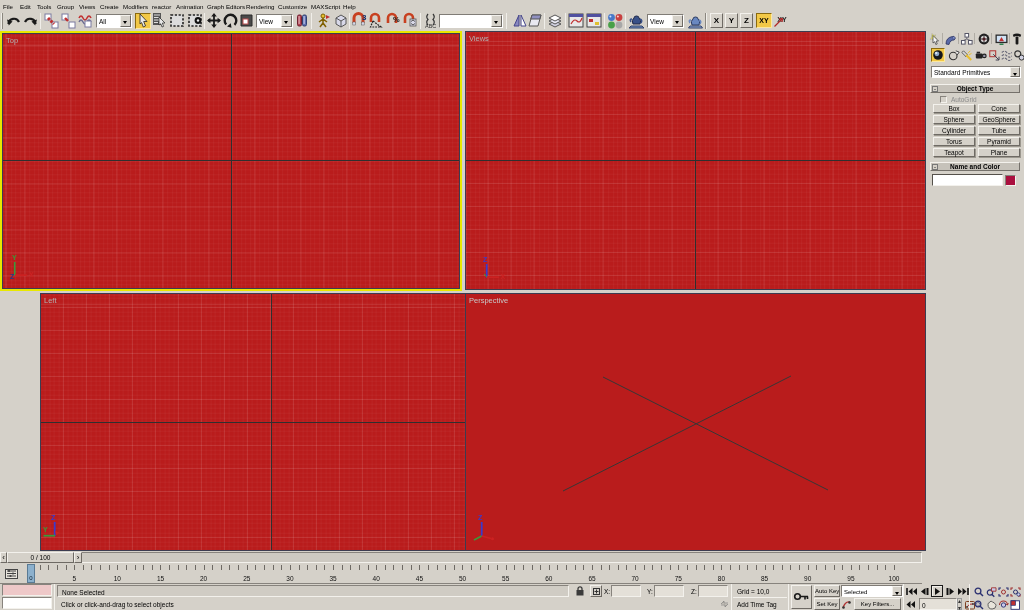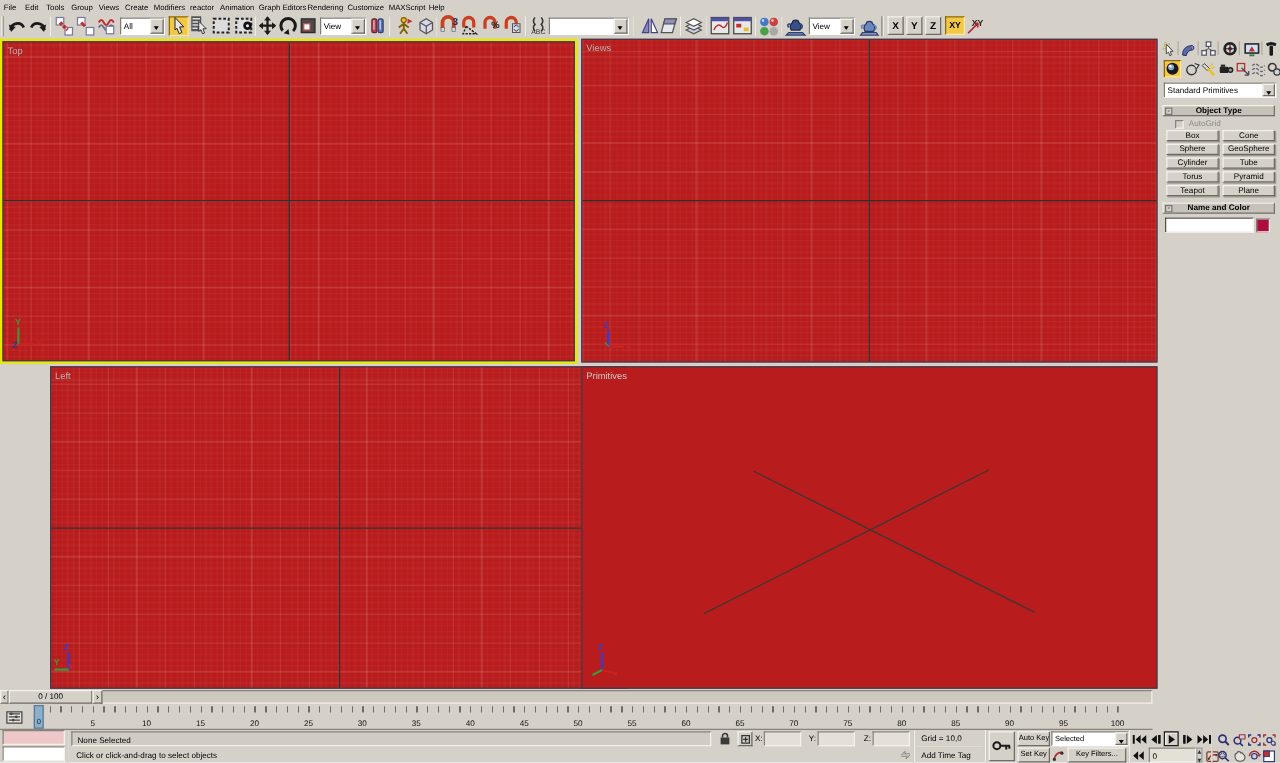--- a/index.html
+++ b/index.html
@@ -292,21 +292,21 @@
       <svg style="left:2px;top:216px;" width="32" height="30" viewBox="0 0 32 30">
           <text x="8" y="10" font-size="7" font-weight="bold" fill="#3a3acc" font-family="Liberation Sans">Z</text>
           <line x1="11.7" y1="12" x2="11.7" y2="26" stroke="#3a3acc" stroke-width="1.8"></line>
           <line x1="0.5" y1="25.7" x2="12" y2="25.7" stroke="#3a9a3a" stroke-width="1.8"></line>
           <text x="0" y="22" font-size="7" font-weight="bold" fill="#3a9a3a" font-family="Liberation Sans">Y</text>
           <path d="M12,21 l4.5,1.5 -3,3 Z" fill="#cc2222"></path>
         </svg>
     </div>
 
     <div class="vp" style="left:465px;top:293px;width:461px;height:258px;border:1px solid #3c3c50;">
-      <div class="vplabel" style="color:#c8c8c8;">Primitives</div>
+      <div class="vplabel" style="color:#c8c8c8;">Perspective</div>
       <svg style="left:4px;top:218px;" width="34" height="30" viewBox="0 0 34 30">
           <text x="8" y="8" font-size="7" font-weight="bold" fill="#3a3acc" font-family="Liberation Sans">Z</text>
           <line x1="11.7" y1="10" x2="11.7" y2="24" stroke="#3a3acc" stroke-width="1.8"></line>
           <path d="M11.7,24 L4,28" stroke="#3a9a3a" stroke-width="1.6"></path>
           <path d="M11.7,24 L21,26.5" stroke="#cc2222" stroke-width="1.6"></path>
           <circle cx="22.5" cy="26.8" r="1.5" fill="#cc2222"></circle>
         </svg>
       <svg width="461" height="258" style="left:0;top:0;">
         <line x1="137" y1="83" x2="362" y2="196" stroke="#373737" stroke-width="1"></line>
         <line x1="97" y1="197" x2="325" y2="82" stroke="#373737" stroke-width="1"></line>

